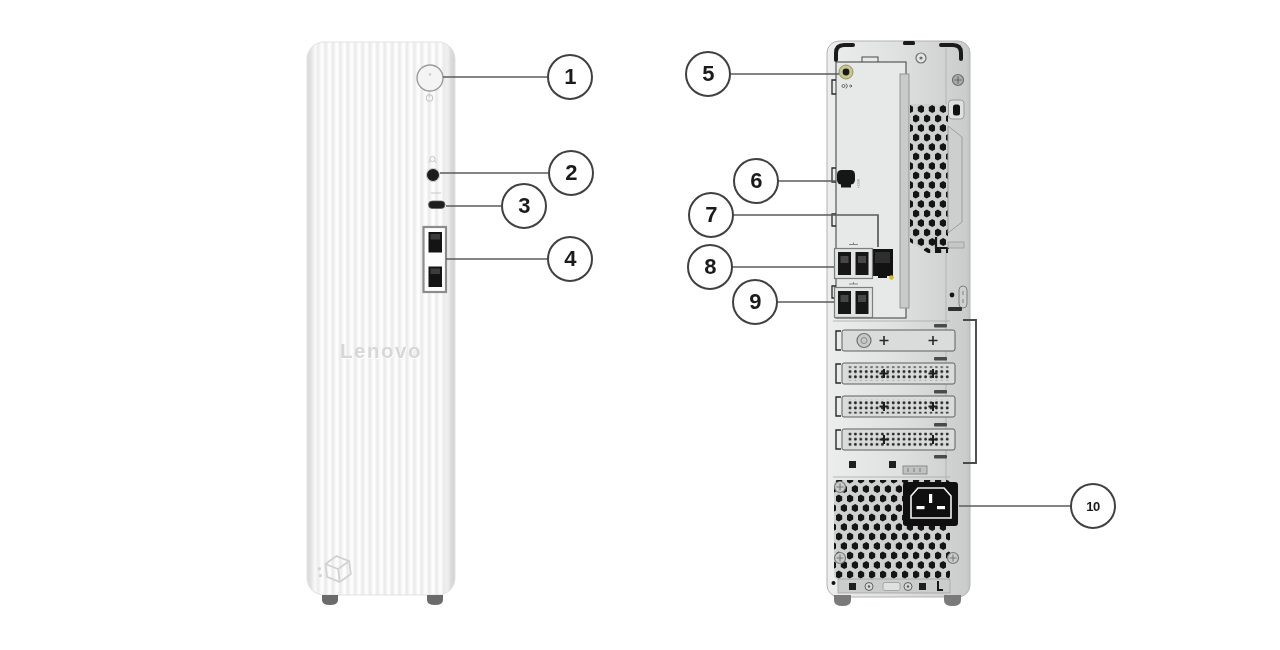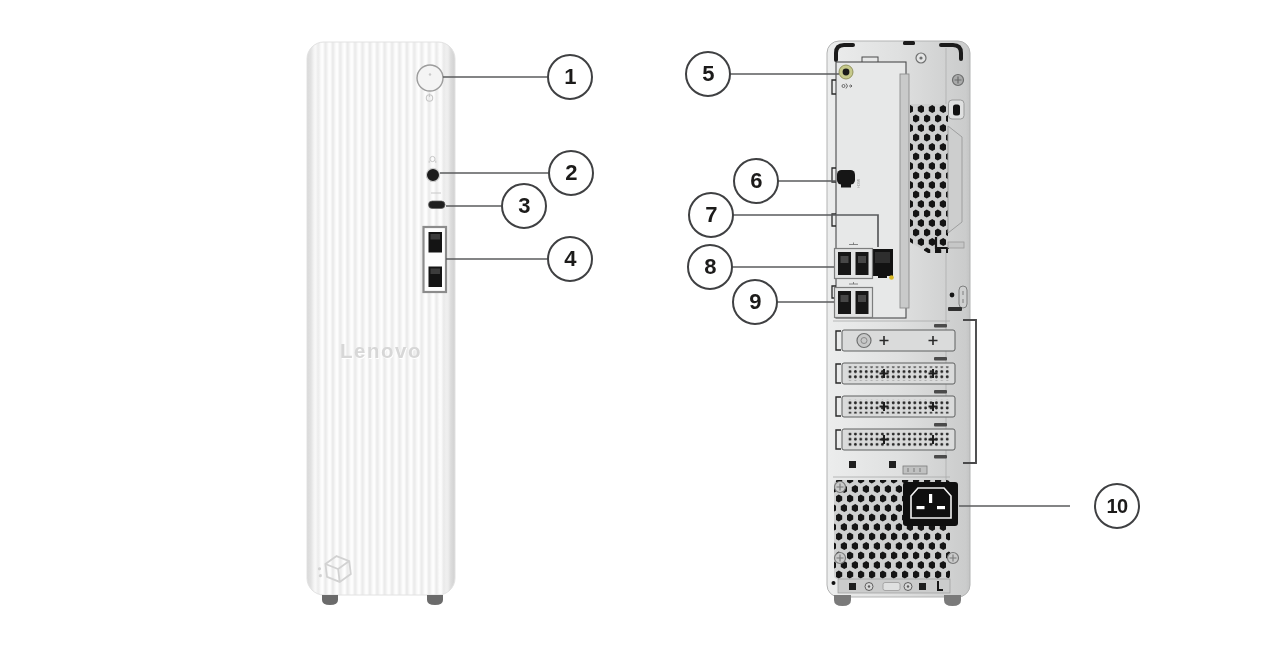--- a/index.html
+++ b/index.html
@@ -287,15 +287,15 @@
 
 <div class="callout" style="left:547px;top:54px">1</div>
 <div class="callout" style="left:548px;top:150px">2</div>
 <div class="callout" style="left:501px;top:183px">3</div>
 <div class="callout" style="left:547px;top:236px">4</div>
 <div class="callout" style="left:685px;top:51px">5</div>
 <div class="callout" style="left:733px;top:158px">6</div>
 <div class="callout" style="left:688px;top:192px">7</div>
 <div class="callout" style="left:687px;top:244px">8</div>
 <div class="callout" style="left:732px;top:279px">9</div>
-<div class="callout" style="left:1094px;top:483px;font-size:20px">10</div>
+<div class="callout" style="left:1070px;top:483px;font-size:13px">10</div>
 
 </div>
 
 </body></html>

